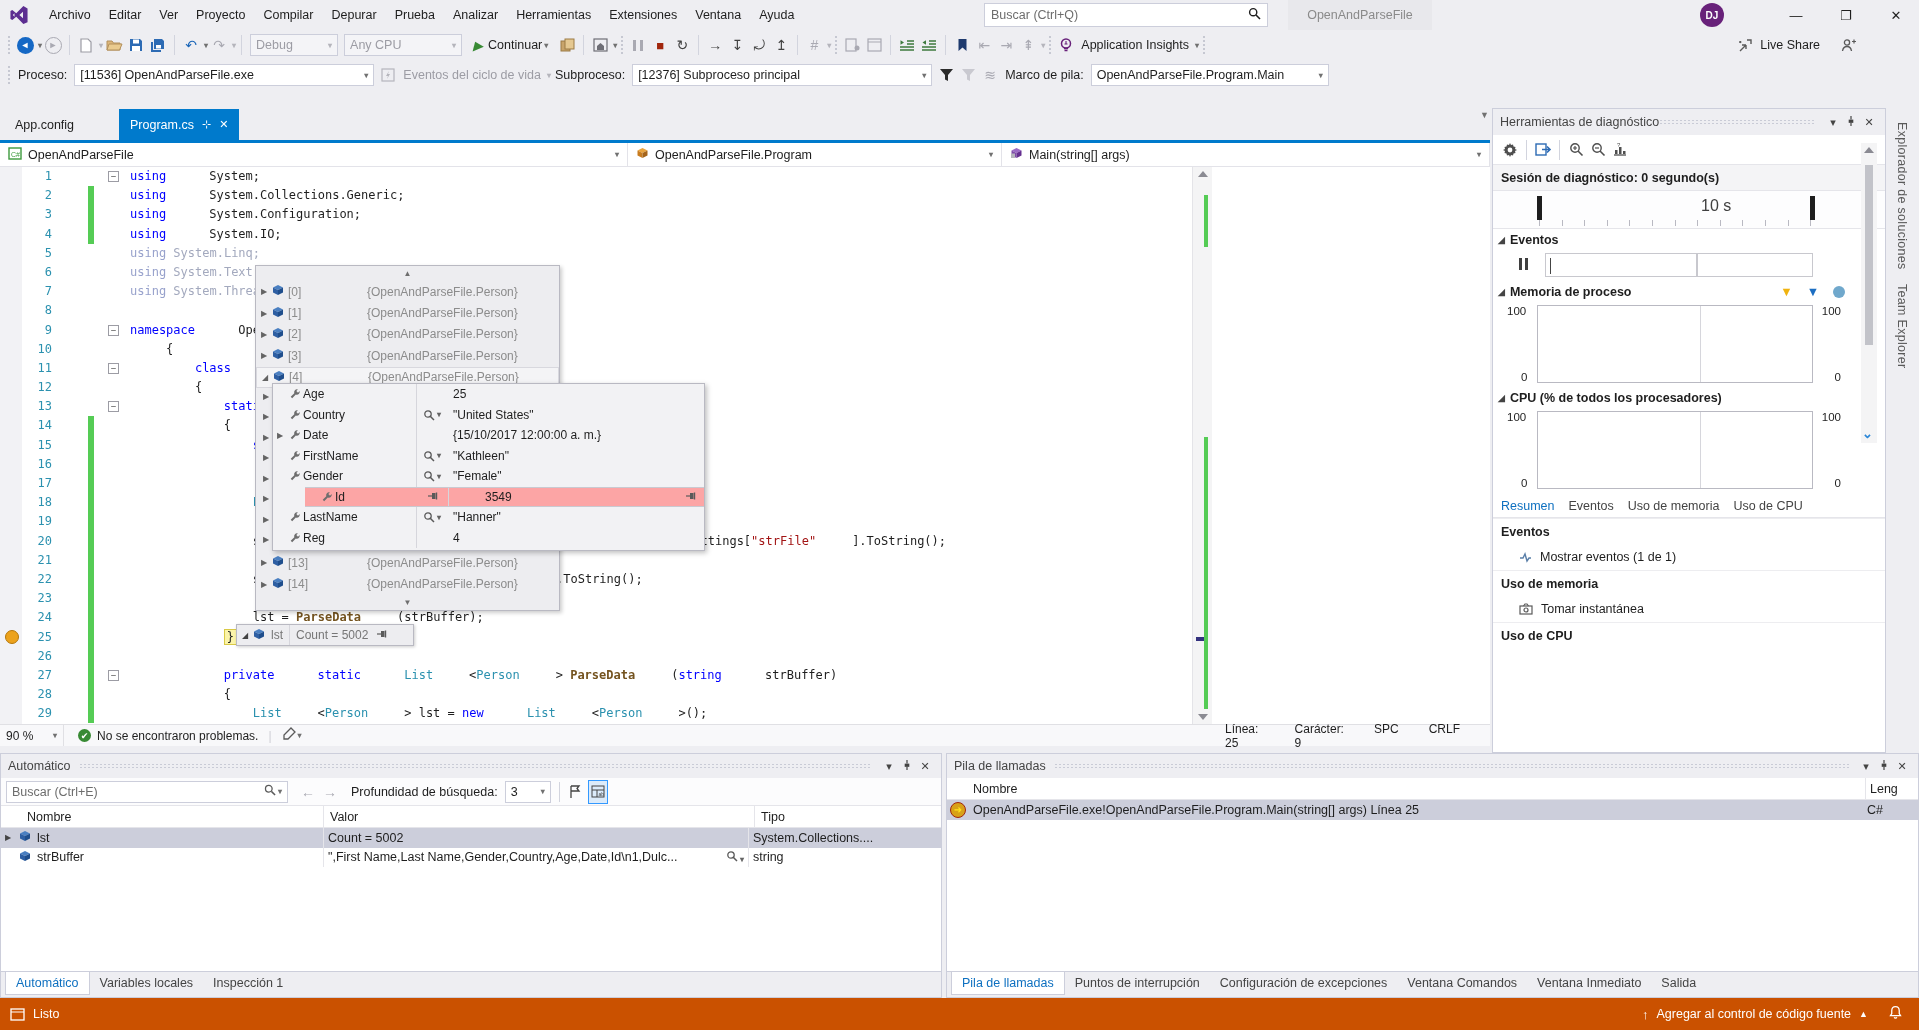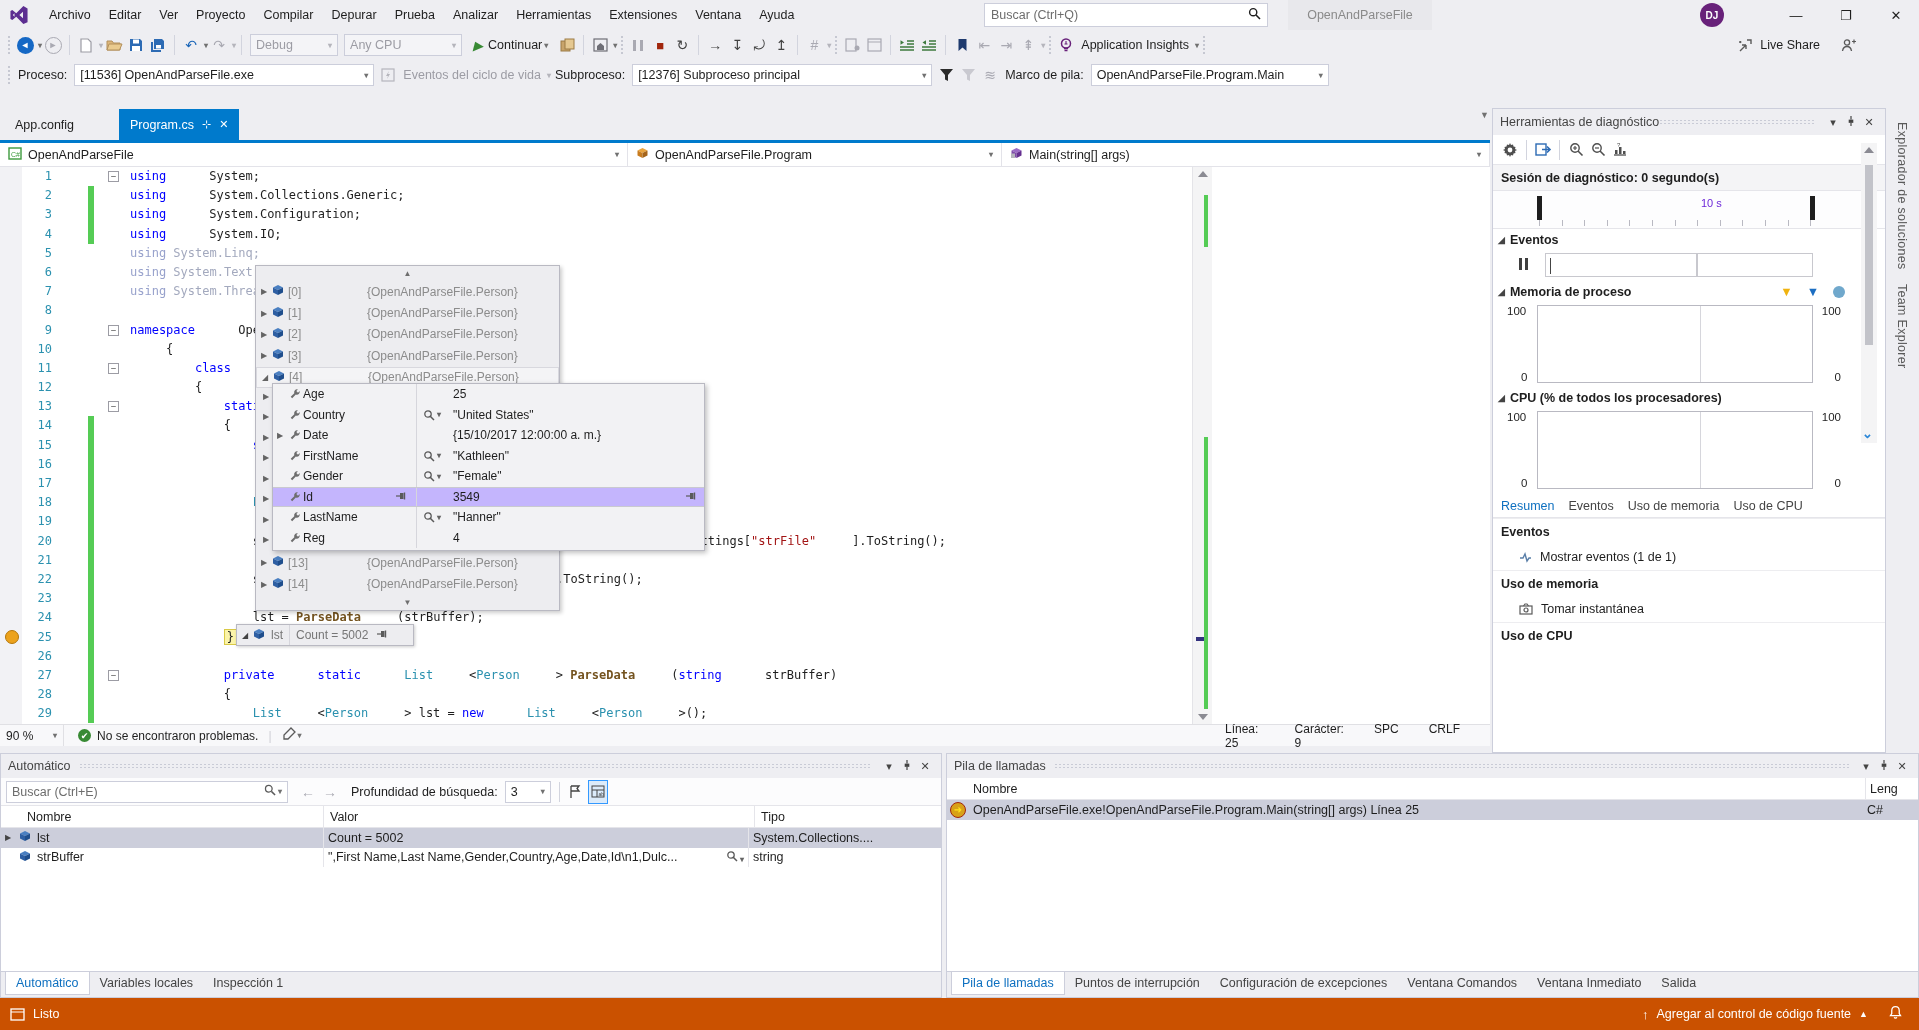--- a/index.html
+++ b/index.html
@@ -83,21 +83,21 @@
   .gutexp { position:absolute; left:4px; width:12px; text-align:center; color:#646464; font-size:8px; }
   #dtchild { position:absolute; left:272px; top:216px; width:433px; height:168px; background:#F2F2F4; border:1px solid #B9B9C2; box-shadow:2px 2px 5px rgba(0,0,0,0.25); z-index:6; font-size:12px; }
   .prow { height:20.5px; display:flex; align-items:center; position:relative; color:#1E1E1E; }
   .prow .pexp { width:14px; text-align:center; color:#646464; font-size:8px; }
   .prow .picon { width:16px; display:flex; justify-content:center; }
   .prow .pname { width:108px; }
   .prow .psep { position:absolute; left:143px; top:0; bottom:0; width:1px; background:#D6D6DC; }
   .prow .pvalzone { position:absolute; left:150px; display:flex; align-items:center; }
   .prow .vicons { width:30px; display:flex; align-items:center; }
   .prow .vicons .vdd { font-size:8px; color:#646464; margin-left:2px; }
-  .prow.pinned { background:#c4b5fd; border-top:1px solid #C9C9D0; border-bottom:1px solid #C9C9D0; }
+  .prow.pinned { background:#fca5a5; border-top:1px solid #C9C9D0; border-bottom:1px solid #C9C9D0;margin-left:32px; }
   .pinleft { position:absolute; left:122px; } .pinright { position:absolute; right:6px; }
   #counttip { position:absolute; left:236px; top:457px; width:178px; height:22px; background:#EDEDF0; border:1px solid #B9B9C2; box-shadow:1px 1px 3px rgba(0,0,0,0.2); z-index:6; display:flex; align-items:center; font-size:12px; color:#767676; }
   #counttip .cexp { width:16px; text-align:center; font-size:8px; color:#444; }
   #counttip .csep { width:1px; height:100%; background:#D6D6DC; margin:0 6px; }
 
   
   #edstatus { position:absolute; left:0; top:724px; width:1490px; height:22px; background:#F8F8FA; border-top:1px solid #E0E0E4; display:flex; align-items:center; font-size:12px; }
   #zoomcombo { width:64px; height:100%; border-right:1px solid #E0E0E4; display:flex; align-items:center; padding:0 6px; }
   #zoomcombo .cval { flex:1; }
   .okcircle { width:13px; height:13px; border-radius:50%; background:#388A34; color:#fff; font-size:9px; display:flex; align-items:center; justify-content:center; margin:0 6px 0 14px; }
@@ -1033,21 +1033,21 @@
           <rect x="7" y="5" width="2.5" height="7" fill="#4F4F4F"></rect>
           <rect x="11" y="9" width="2.5" height="3" fill="#4F4F4F"></rect>
           <text x="5" y="5" font-size="6" fill="#4F4F4F">?</text>
         </svg>
       </span>
   </div>
   <div id="diagsession">Sesión de diagnóstico: 0 segundo(s)</div>
   <div id="timeline">
     <span class="tlbar" style="left:44px"></span>
     <span class="tlbar" style="left:317px"></span>
-    <span style="position:absolute;left:208px;top:6px;color:#6d28d9;font-size:11px">10 s</span>
+    <span style="position:absolute;left:208px;top:6px;color:#404040;font-size:16px">10 s</span>
     <span id="tlticks"><span class="tick" style="left: 46px;"></span><span class="tick" style="left: 68.6px;"></span><span class="tick" style="left: 91.2px;"></span><span class="tick" style="left: 113.8px;"></span><span class="tick" style="left: 136.4px;"></span><span class="tick" style="left: 159px;"></span><span class="tick" style="left: 181.6px;"></span><span class="tick" style="left: 204.2px;"></span><span class="tick" style="left: 226.8px;"></span><span class="tick" style="left: 249.4px;"></span><span class="tick" style="left: 272px;"></span><span class="tick" style="left: 294.6px;"></span><span class="tick" style="left: 317.2px;"></span></span>
   </div>
   <div class="sechead">
       <span class="exp">◢</span>
       <span>Eventos</span>
     </div>
   <div class="lane">
     <span style="position:absolute;left:26px;top:7px;width:9px;height:12px;border-left:3px solid #3F3F3F;border-right:3px solid #3F3F3F"></span>
     <span class="lanebox" style="left:52px;width:152px"><i style="border-left:1px solid #444;height:16px;display:inline-block;margin:4px 0 0 4px"></i></span>
     <span class="lanebox" style="left:204px;width:116px"></span>

